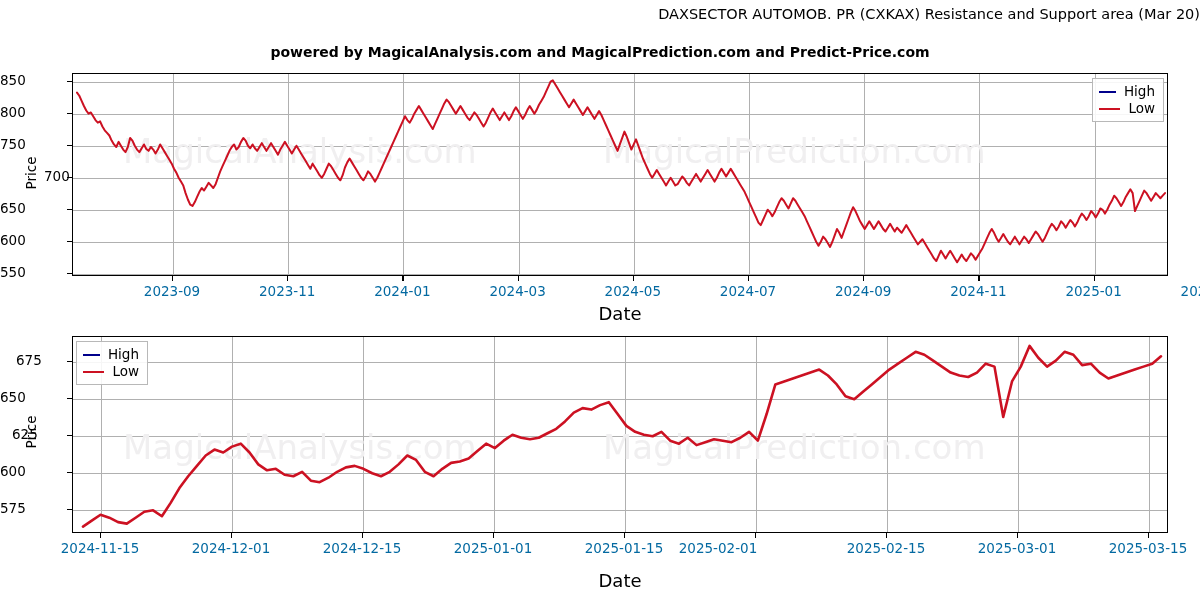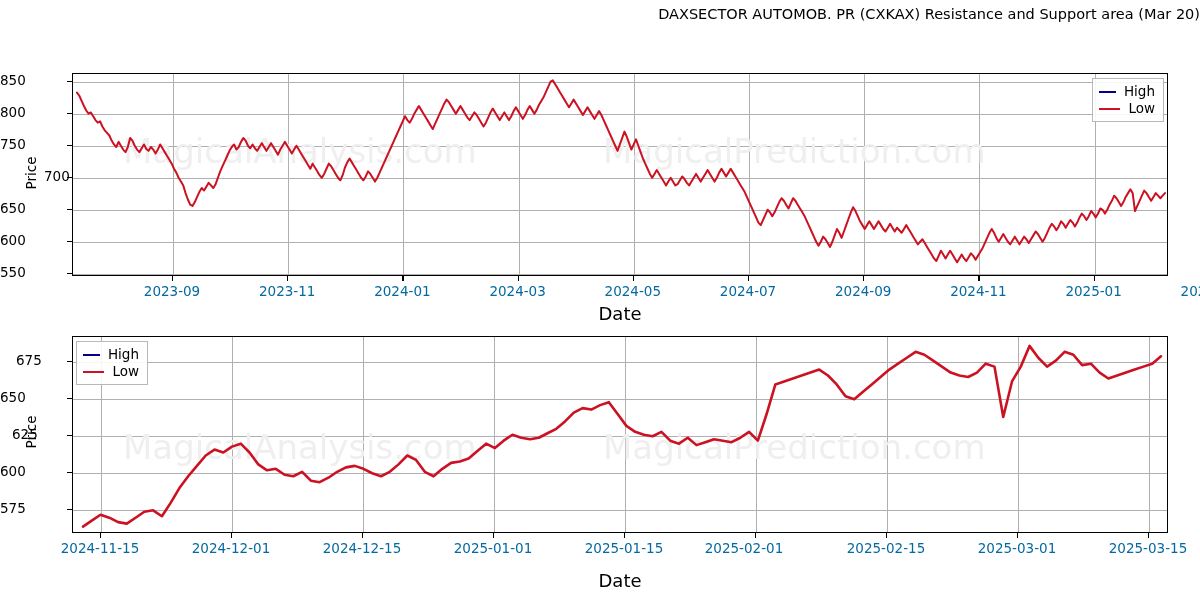--- a/index.html
+++ b/index.html
@@ -98,20 +98,21 @@
     font-size: 13.5px; color: #000; line-height: 1;
   }
   svg.series { position: absolute; left: 0; top: 0; overflow: visible; }
 </style>
 </head>
 <body>
 
 <div id="root">
 
   <div class="title">DAXSECTOR AUTOMOB. PR (CXKAX) Resistance and Support area (Mar 20)</div>
+  <div class="subtitle">powered by MagicalAnalysis.com and MagicalPrediction.com and Predict-Price.com</div>
 
   <div class="panel">
     <div class="plotframe" id="plot1" style="left:72px; top:73px; width:1096px; height:203px;">
         <div class="gridline-v" style="left: 1022px;"></div>
         <div class="gridline-v" style="left: 906px;"></div>
         <div class="gridline-v" style="left: 791px;"></div>
         <div class="gridline-v" style="left: 676px;"></div>
         <div class="gridline-v" style="left: 561px;"></div>
         <div class="gridline-v" style="left: 446px;"></div>
         <div class="gridline-v" style="left: 330px;"></div>
@@ -219,21 +220,21 @@
         <div class="ticklabel-x" style="left: 40px; width: 120px; top: 540px;">2024-11-15</div>
         <div class="tickmark-x" style="left: 100px; top: 533px;"></div>
         <div class="ticklabel-x" style="left: 171px; width: 120px; top: 540px;">2024-12-01</div>
         <div class="tickmark-x" style="left: 231px; top: 533px;"></div>
         <div class="ticklabel-x" style="left: 302px; width: 120px; top: 540px;">2024-12-15</div>
         <div class="tickmark-x" style="left: 362px; top: 533px;"></div>
         <div class="ticklabel-x" style="left: 433px; width: 120px; top: 540px;">2025-01-01</div>
         <div class="tickmark-x" style="left: 493px; top: 533px;"></div>
         <div class="ticklabel-x" style="left: 564px; width: 120px; top: 540px;">2025-01-15</div>
         <div class="tickmark-x" style="left: 624px; top: 533px;"></div>
-        <div class="ticklabel-x" style="left: 684px; width: 120px; top: 540px;">2025-02-01</div>
+        <div class="ticklabel-x" style="left: 658px; width: 120px; top: 540px;">2025-02-01</div>
         <div class="tickmark-x" style="left: 755px; top: 533px;"></div>
         <div class="ticklabel-x" style="left: 826px; width: 120px; top: 540px;">2025-02-15</div>
         <div class="tickmark-x" style="left: 886px; top: 533px;"></div>
         <div class="ticklabel-x" style="left: 957px; width: 120px; top: 540px;">2025-03-01</div>
         <div class="tickmark-x" style="left: 1017px; top: 533px;"></div>
         <div class="ticklabel-x" style="left: 1088px; width: 120px; top: 540px;">2025-03-15</div>
         <div class="tickmark-x" style="left: 1148px; top: 533px;"></div>
       </div>
     <div class="ylabel" style="left:-4px; top:424px; width:70px; text-align:center;">Price</div>
     <div class="axislabel" style="left:72px; top:570px; width:1096px;">Date</div>

